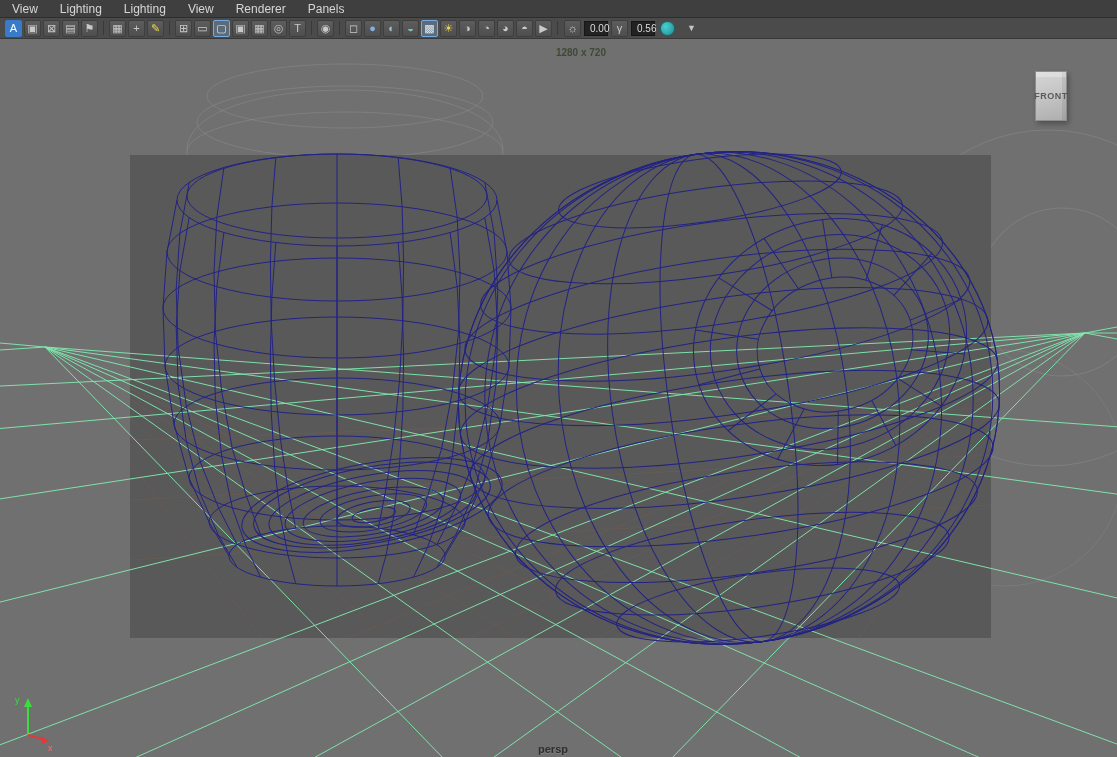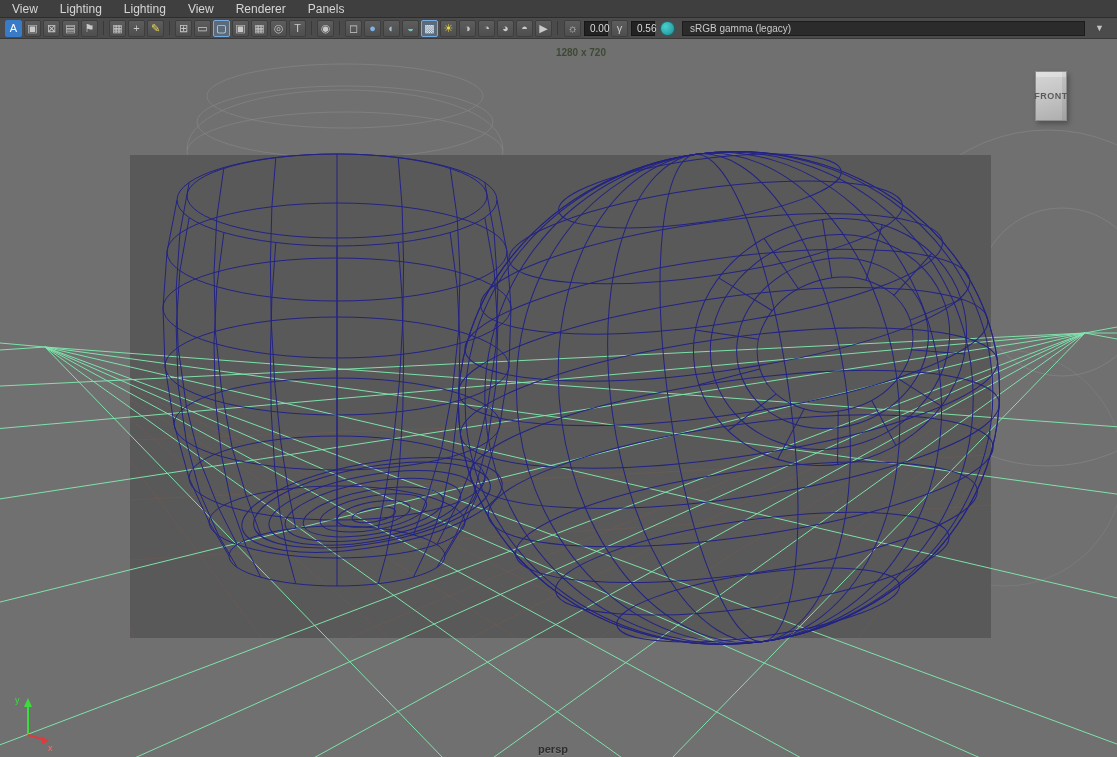--- a/index.html
+++ b/index.html
@@ -113,23 +113,20 @@
       <span class="tb-icon">◕</span>
       <span class="tb-icon">◓</span>
       <span class="tb-icon">▶</span>
       <span class="tb-sep"></span>
     </div>
   <span class="tb-icon">☼</span>
   <span class="tb-field">0.00</span>
   <span class="tb-icon">γ</span>
   <span class="tb-field">0.56</span>
   <span class="tb-teal"></span>
-  <span class="tb-dropdown">
-    <span>sRGB gamma (legacy)</span>
-  </span>
   <span class="dd-arrow">▼</span>
 </div>
 
 <div class="viewport">
   <svg id="scene" width="1117" height="718" viewBox="0 39 1117 718" preserveAspectRatio="none">
       <rect x="0" y="39" width="1117" height="718" fill="#707070"></rect>
       <g stroke="#8e8e8e" fill="none" stroke-opacity="0.5">
         <ellipse cx="345" cy="152" rx="158" ry="40"></ellipse>
         <ellipse cx="345" cy="122" rx="148" ry="36"></ellipse>
         <ellipse cx="345" cy="96" rx="138" ry="32"></ellipse>

